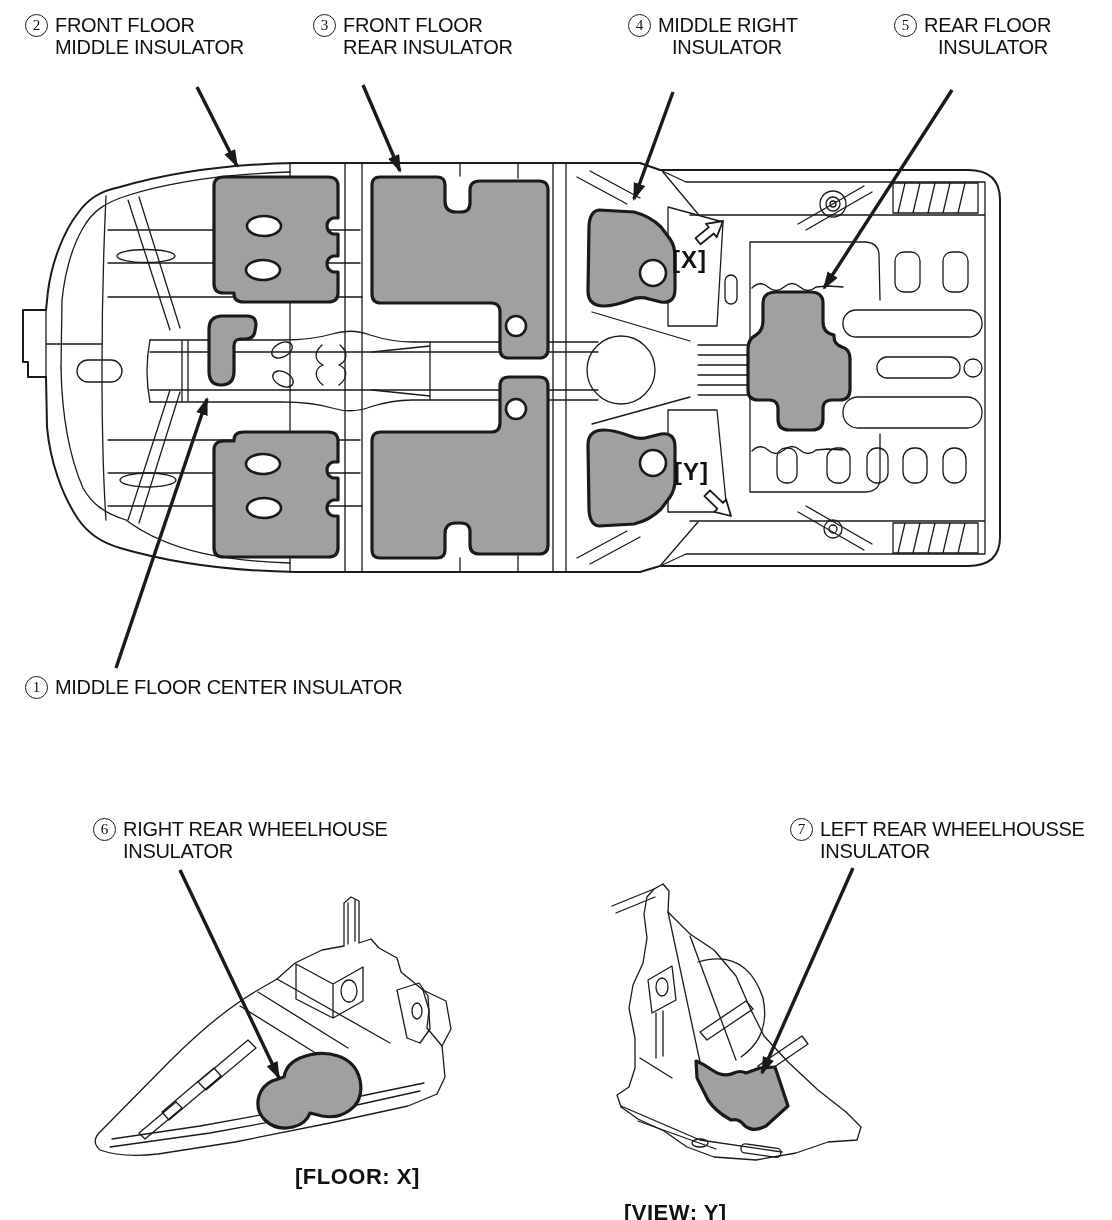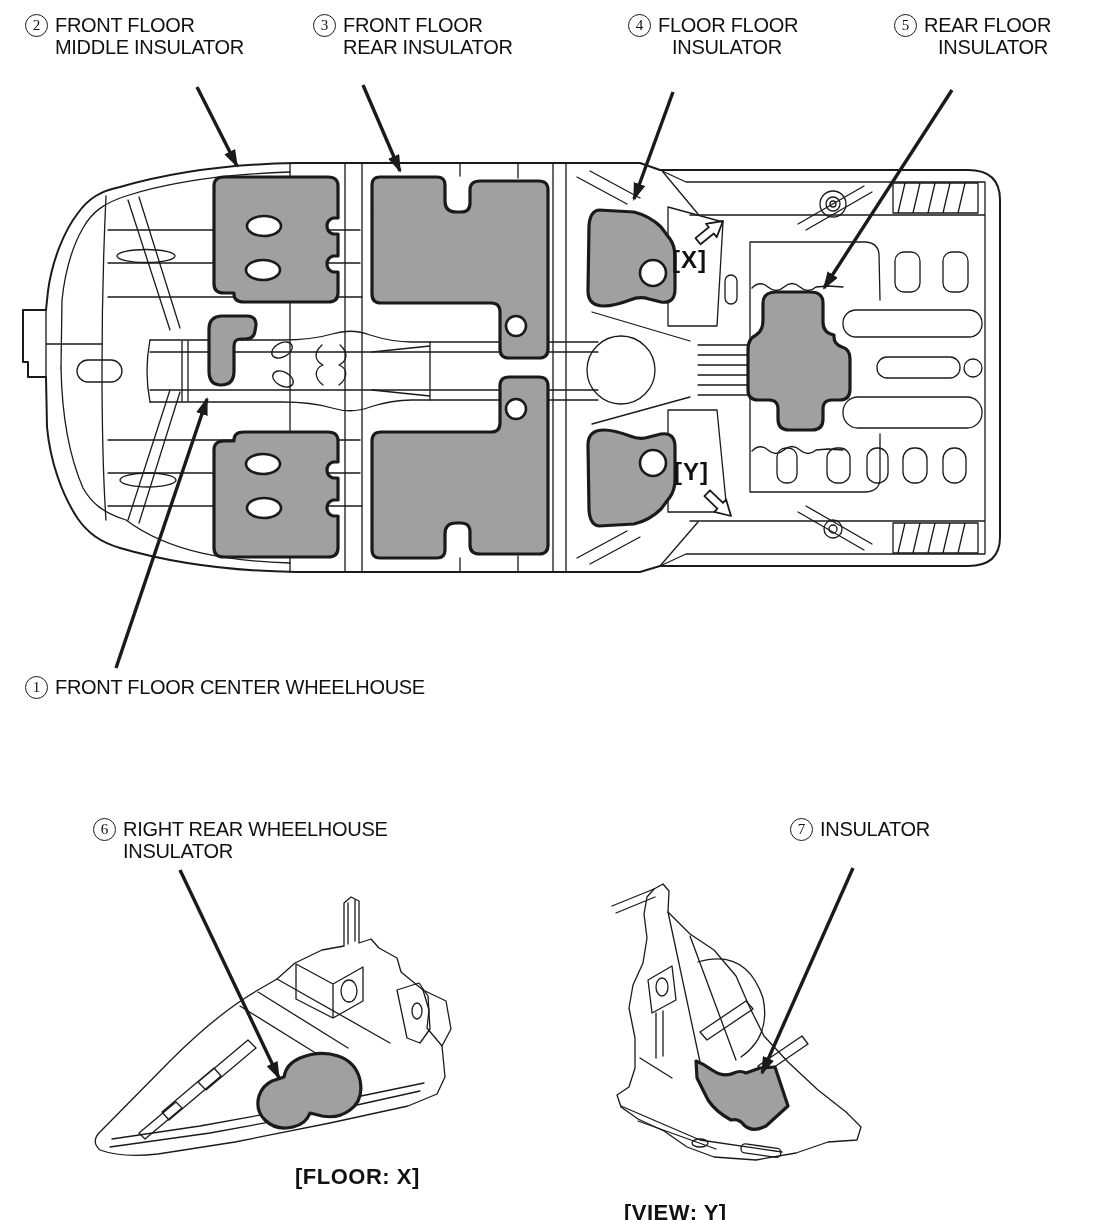--- a/index.html
+++ b/index.html
@@ -206,51 +206,52 @@
     <span class="circ">3</span>
     <div class="ctext">
       <div>FRONT FLOOR</div>
       <div>REAR INSULATOR</div>
     </div>
   </div>
 
   <div class="callout" style="left:628px;top:14px;">
     <span class="circ">4</span>
     <div class="ctext">
-      <div>FLOOR FLOOR</div>
+      <div>MIDDLE RIGHT</div>
       <div class="ind">INSULATOR</div>
     </div>
   </div>
 
   <div class="callout" style="left:894px;top:14px;">
     <span class="circ">5</span>
     <div class="ctext">
       <div>REAR FLOOR</div>
       <div class="ind">INSULATOR</div>
     </div>
   </div>
 
   <div class="callout" style="left:25px;top:676px;">
     <span class="circ">1</span>
     <div class="ctext">
-      <div>FRONT FLOOR CENTER WHEELHOUSE</div>
+      <div>MIDDLE FLOOR CENTER INSULATOR</div>
     </div>
   </div>
 
   <div class="callout" style="left:93px;top:818px;">
     <span class="circ">6</span>
     <div class="ctext">
       <div>RIGHT REAR WHEELHOUSE</div>
       <div>INSULATOR</div>
     </div>
   </div>
 
   <div class="callout" style="left:790px;top:818px;">
     <span class="circ">7</span>
     <div class="ctext">
+      <div>LEFT REAR WHEELHOUSSE</div>
       <div>INSULATOR</div>
     </div>
   </div>
 
   <div class="marker" style="left:672px;top:246px;">[X]</div>
   <div class="marker" style="left:674px;top:458px;">[Y]</div>
 
   <div class="viewcap" style="left:295px;top:1164px;">[FLOOR: X]</div>
   <div class="viewcap" style="left:624px;top:1200px;">[VIEW: Y]</div>
 

